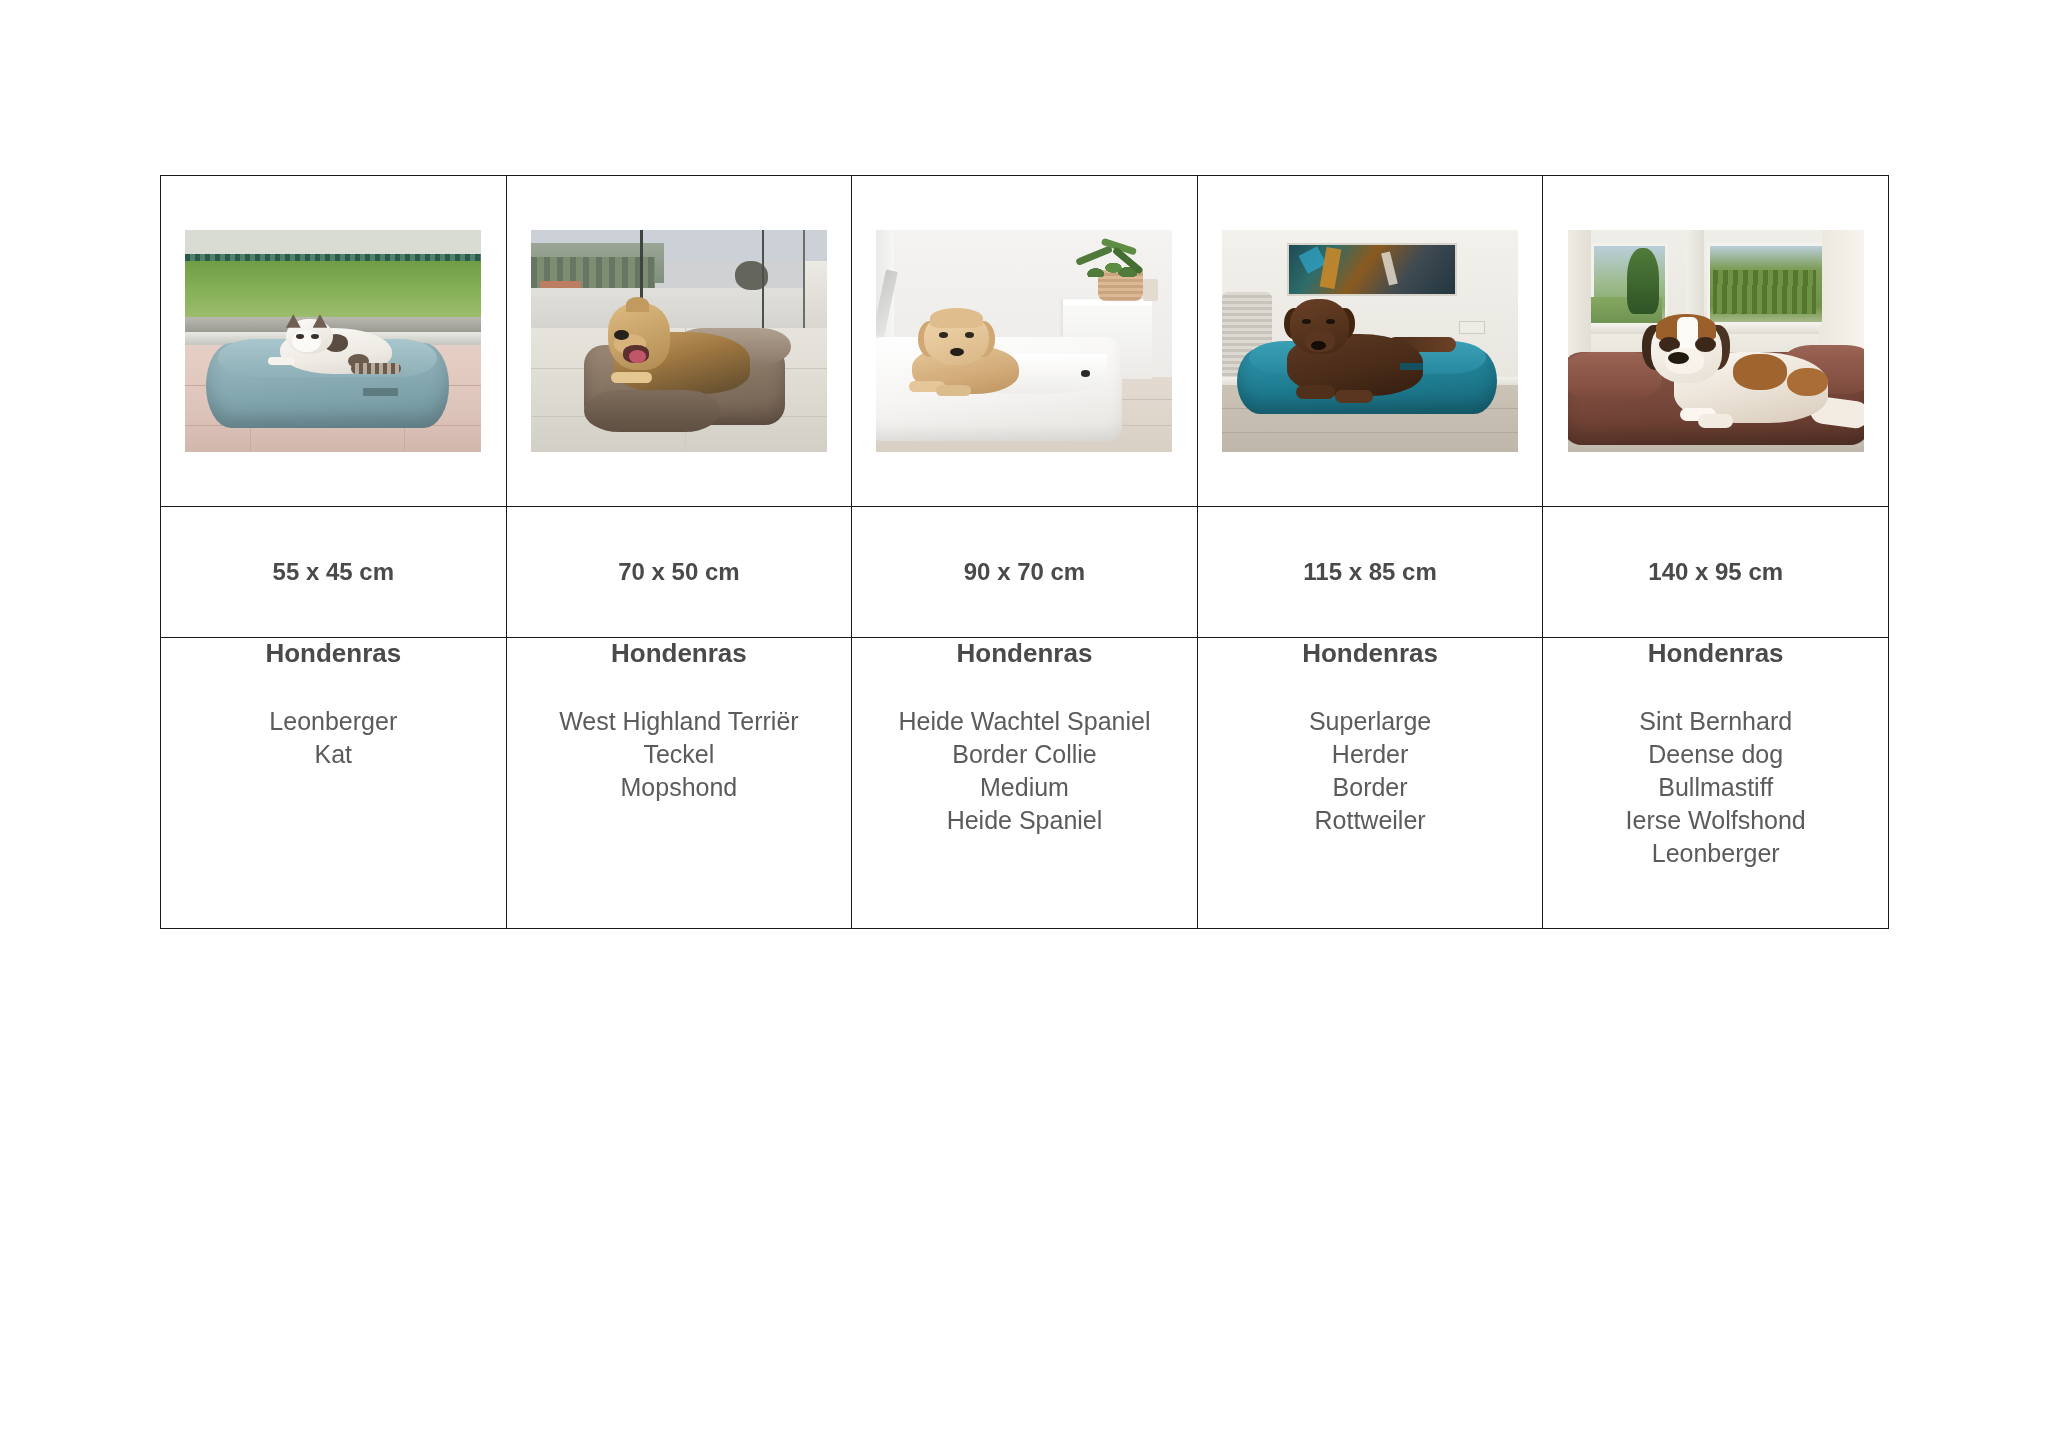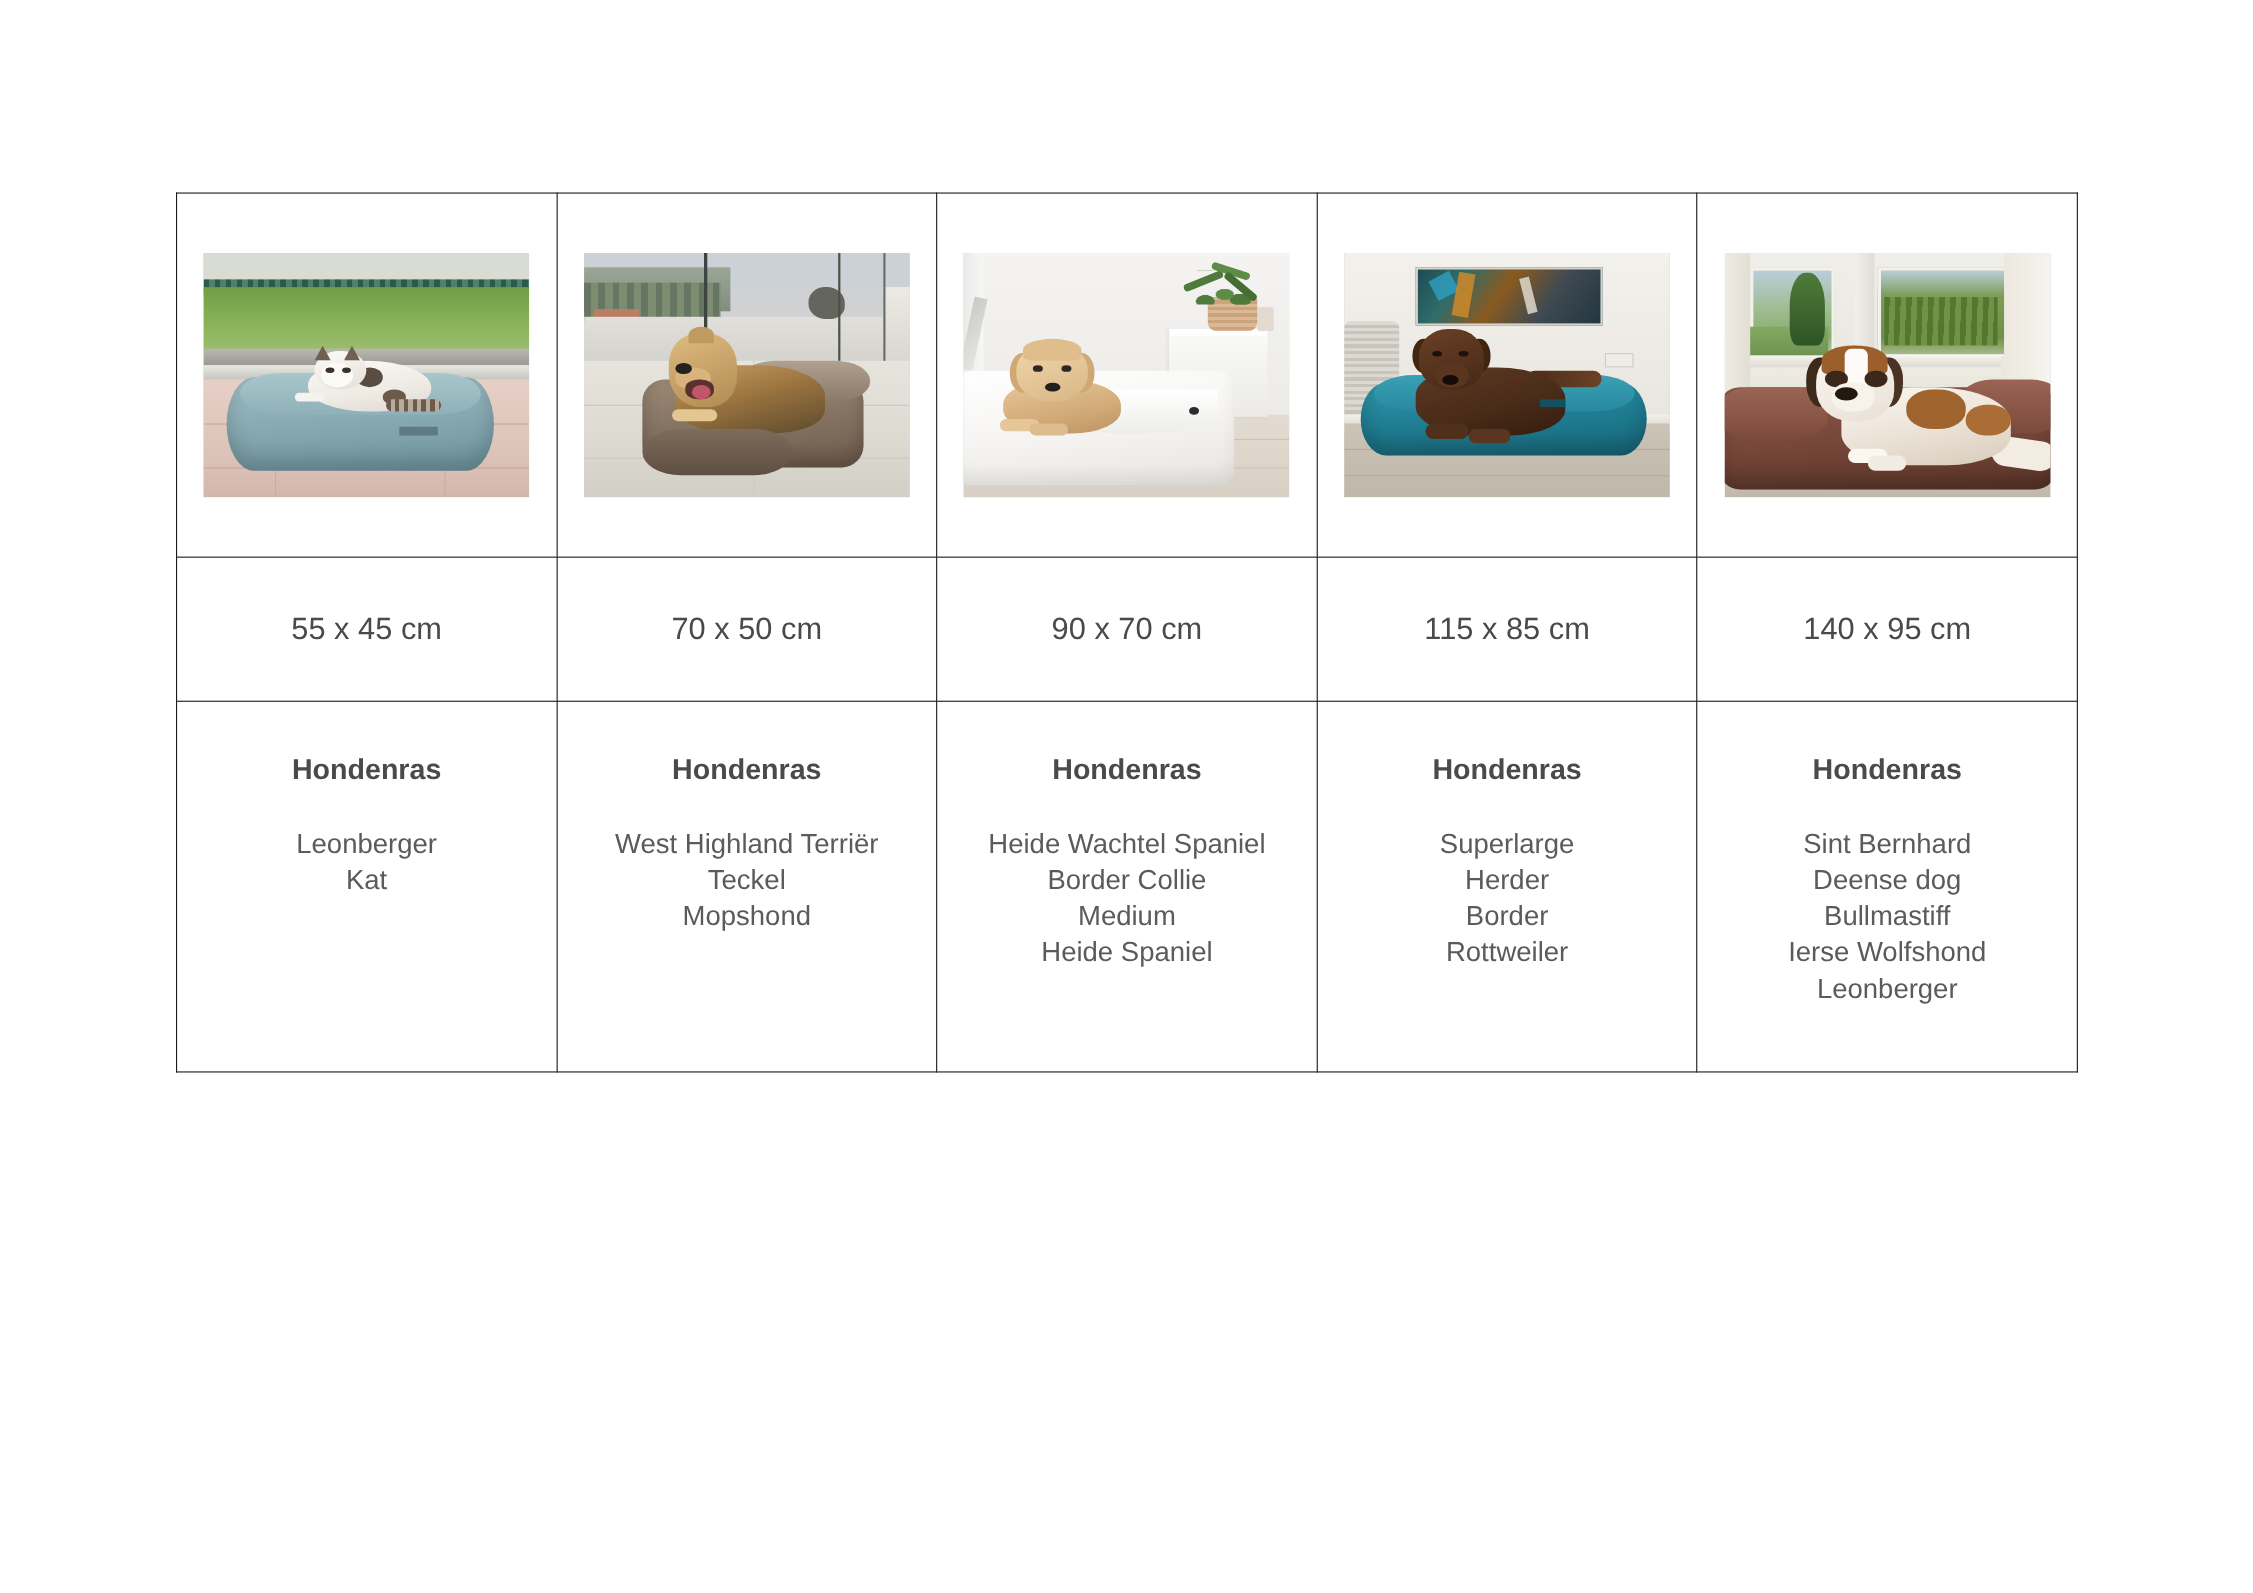--- a/index.html
+++ b/index.html
@@ -365,29 +365,28 @@
                 border-radius:50%; background:#22190f; }
   .p5-dogpaw1 { left:38%; top:80%; width:12%; height:6%;
                 border-radius:9px; background:#fbf7f0; }
   .p5-dogpaw2 { left:44%; top:83%; width:12%; height:6%;
                 border-radius:9px; background:#f2ebe1; }
 
   
   .dim-row td { height: 130px; }
   .dim-label {
     color: #4a4a4a;
-    font-size: 28px;
-    font-weight: normal;
+    font-size: 24px;
+    font-weight: bold;
   }
 
   
   .breed-row td {
     height: 290px;
     vertical-align: top;
-    padding-top: 46px;
   }
   .breed-title {
     color: #4a4a4a;
     font-size: 26px;
     font-weight: bold;
     margin-bottom: 36px;
   }
   .breed-list {
     list-style: none;
     margin: 0;

